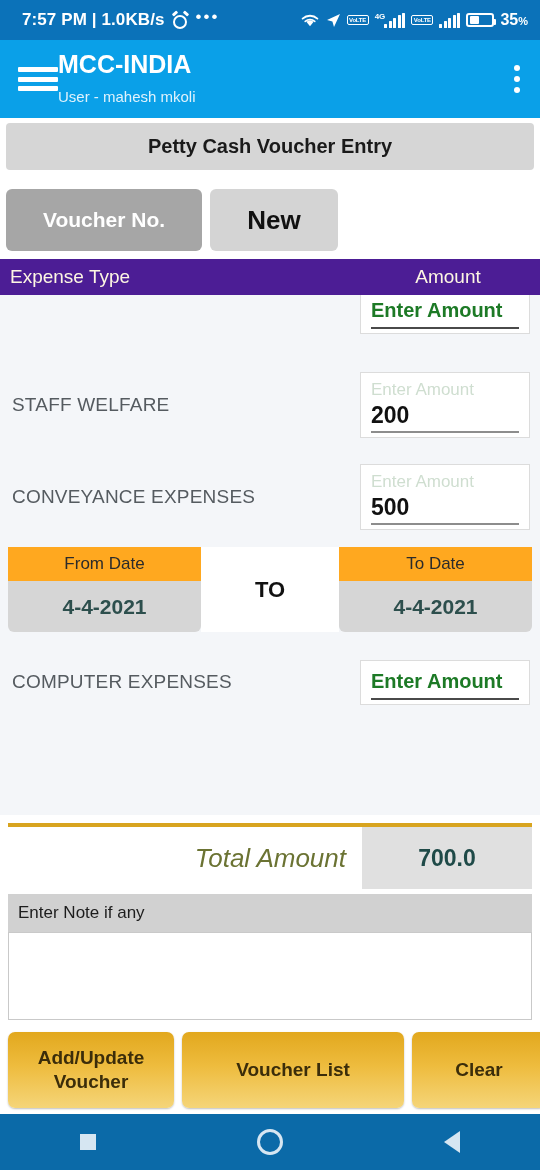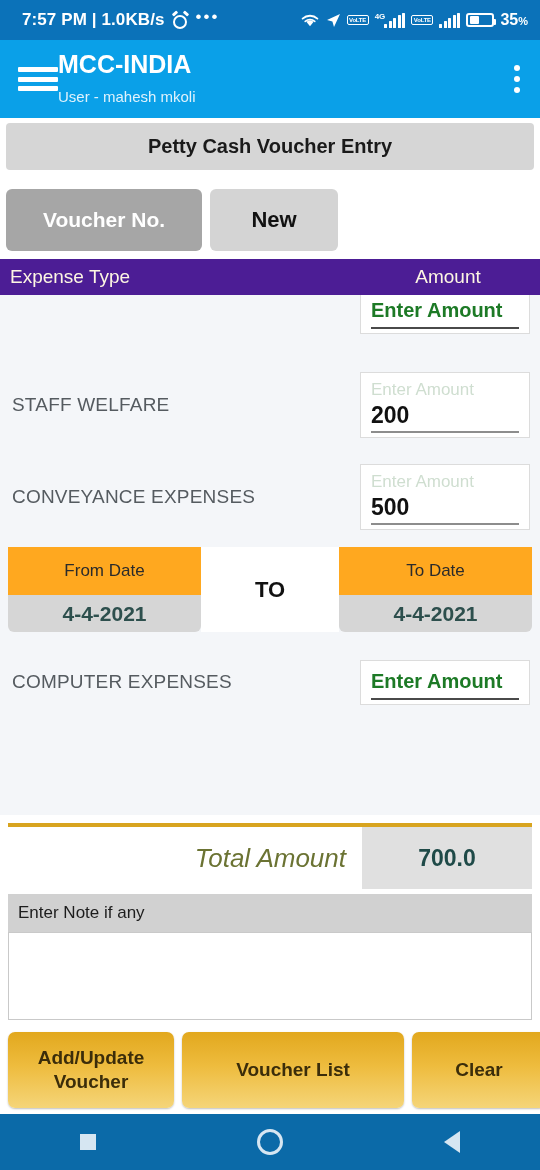--- a/index.html
+++ b/index.html
@@ -70,21 +70,21 @@
 
   
   .voucher-row { display: flex; gap: 8px; padding: 19px 6px 8px 6px; }
   .btn-voucher-no {
     width: 196px; height: 62px; background: #a6a6a6; border: none; border-radius: 6px;
     color: #ffffff; font-size: 21px; font-weight: bold; cursor: pointer;
     font-family: inherit;
   }
   .btn-new {
     width: 128px; height: 62px; background: #d4d4d4; border: none; border-radius: 6px;
-    color: #111; font-size: 22px; font-weight: bold; cursor: pointer; font-family: inherit;
+    color: #111; font-size: 26px; font-weight: bold; cursor: pointer; font-family: inherit;
   }
 
   
   .exp-header {
     background: #4c1d95; height: 36px; display: flex; align-items: center;
     color: #fdf6e3; font-size: 19px; padding: 0 12px 0 10px; justify-content: space-between;
   }
   .exp-header .amt-col { width: 160px; text-align: center; }
 
   
@@ -112,21 +112,21 @@
   .row-partial { height: 64px; }
   .row-partial .amount-box { margin-top: -32px; }
 
   .row-std { height: 92px; }
   .row-tall { height: 100px; }
 
   
   .date-row { display: flex; margin: 4px 8px 0 8px; height: 85px; }
   .date-cell { flex: 1 1 0; display: flex; flex-direction: column; }
   .date-head {
-    background: #ffa81f; height: 48px; display: flex; align-items: center;
+    background: #ffa81f; height: 34px; display: flex; align-items: center;
     justify-content: center; font-size: 17px; color: #2b2b2b;
   }
   .date-val {
     background: #d6d6d6; flex: 1; display: flex; align-items: center;
     justify-content: center; font-size: 21px; font-weight: bold; color: #2d4f4d;
     border-radius: 0 0 6px 6px;
   }
   .date-mid {
     width: 138px; background: #ffffff; display: flex; align-items: center;
     justify-content: center; font-size: 22px; font-weight: bold; color: #111;

